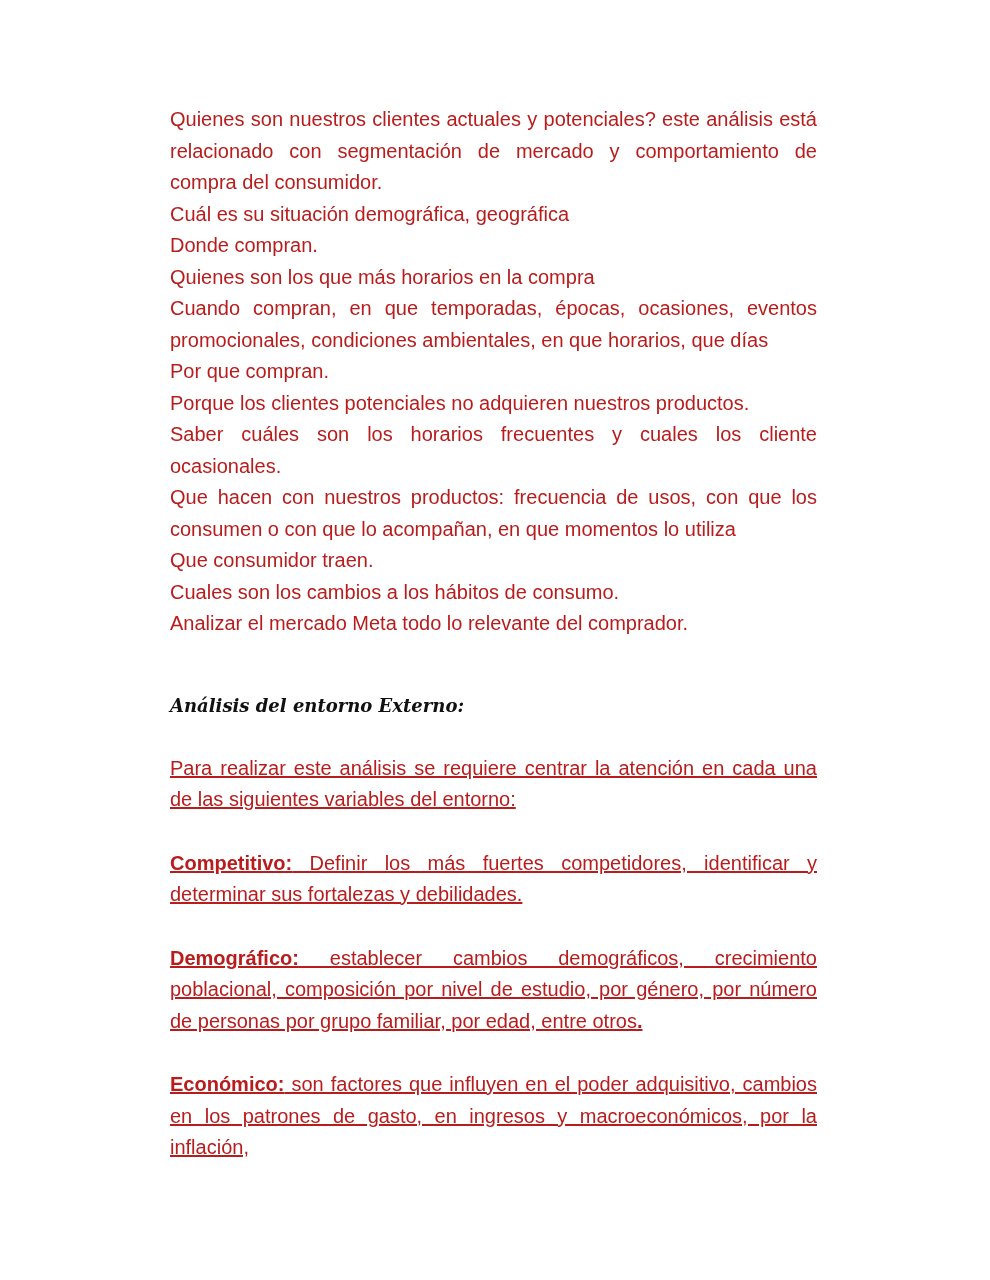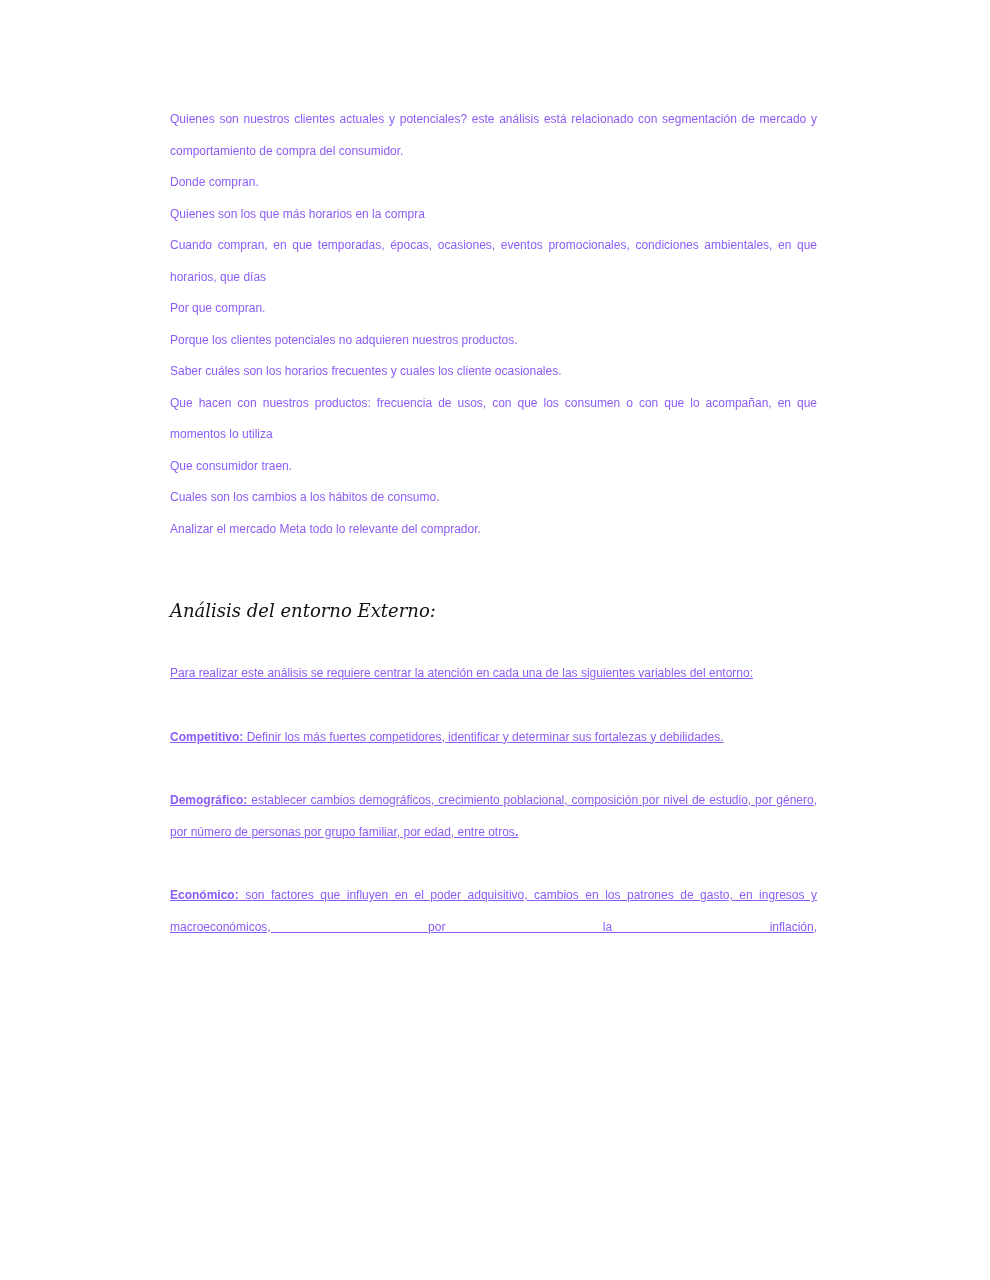--- a/index.html
+++ b/index.html
@@ -17,55 +17,56 @@
     color: #1a1a1a;
   }
   .content {
     position: absolute;
     left: 170px;
     top: 104px;
     width: 647px;
   }
   .para {
     margin: 0;
-    font-size: 12px;
+    font-size: 20px;
     line-height: 31.5px;
     text-align: justify;
-    color: #8b5cf6;
+    color: #b91c1c;
   }
   .para.spaced {
     margin-top: 32px;
     text-decoration: underline;
   }
   .para.cont {
     
     text-align-last: justify;
   }
   .bold {
     font-weight: bold;
     margin-top: 40px;
   }
   .heading {
     margin: 50px 0 0 0;
     font-family: "DejaVu Serif", "Liberation Serif", serif;
-    font-weight: normal;
+    font-weight: bold;
     font-style: italic;
     font-size: 18px;
     line-height: 31px;
     color: #111111;
     text-align: left;
   }
 </style>
 </head>
 <body>
 
 <div class="page">
   <div class="content">
 
     <p class="para">Quienes son nuestros clientes actuales y potenciales? este análisis está relacionado con segmentación de mercado y comportamiento de compra del consumidor.</p>
+    <p class="para">Cuál es su situación demográfica, geográfica</p>
     <p class="para">Donde compran.</p>
     <p class="para">Quienes son los que más horarios en la compra</p>
     <p class="para">Cuando compran, en que temporadas, épocas, ocasiones, eventos promocionales, condiciones ambientales, en que horarios, que días</p>
     <p class="para">Por que compran.</p>
     <p class="para">Porque los clientes potenciales no adquieren nuestros productos.</p>
     <p class="para">Saber cuáles son los horarios frecuentes y cuales los cliente ocasionales.</p>
     <p class="para">Que hacen con nuestros productos: frecuencia de usos, con que los consumen o con que lo acompañan, en que momentos lo utiliza</p>
     <p class="para">Que consumidor traen.</p>
     <p class="para">Cuales son los cambios a los hábitos de consumo.</p>
     <p class="para">Analizar el mercado Meta todo lo relevante del comprador.</p>

